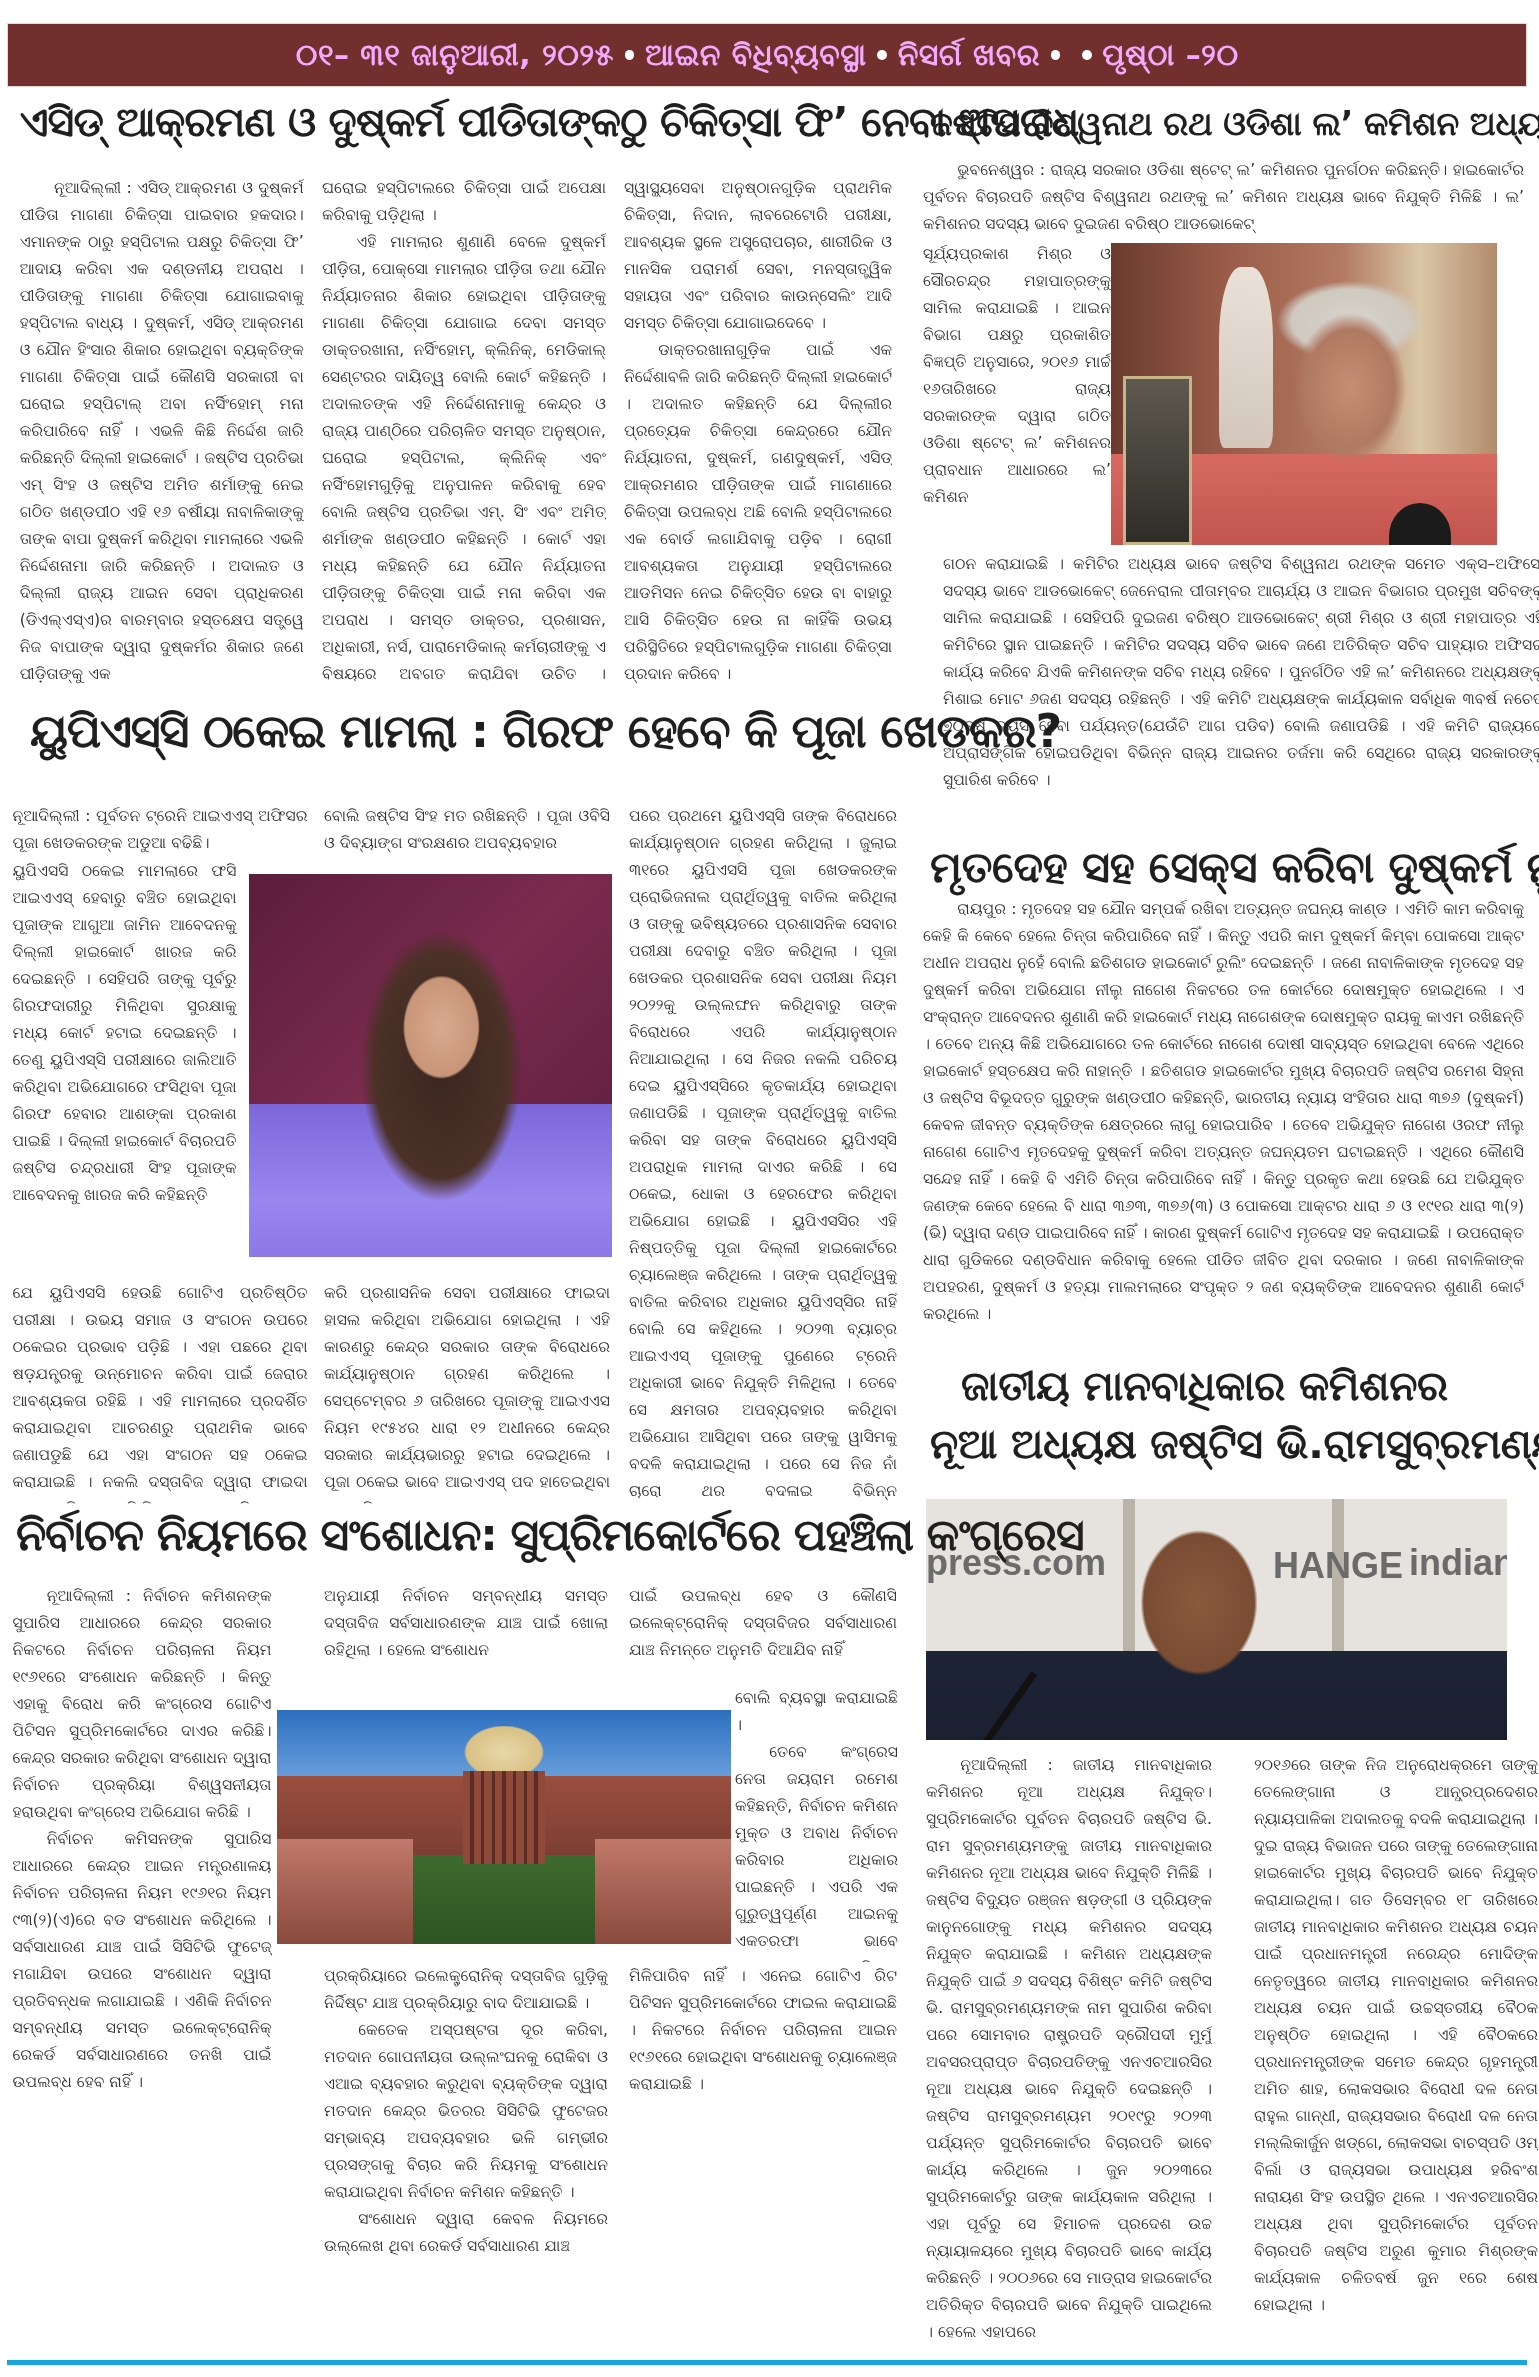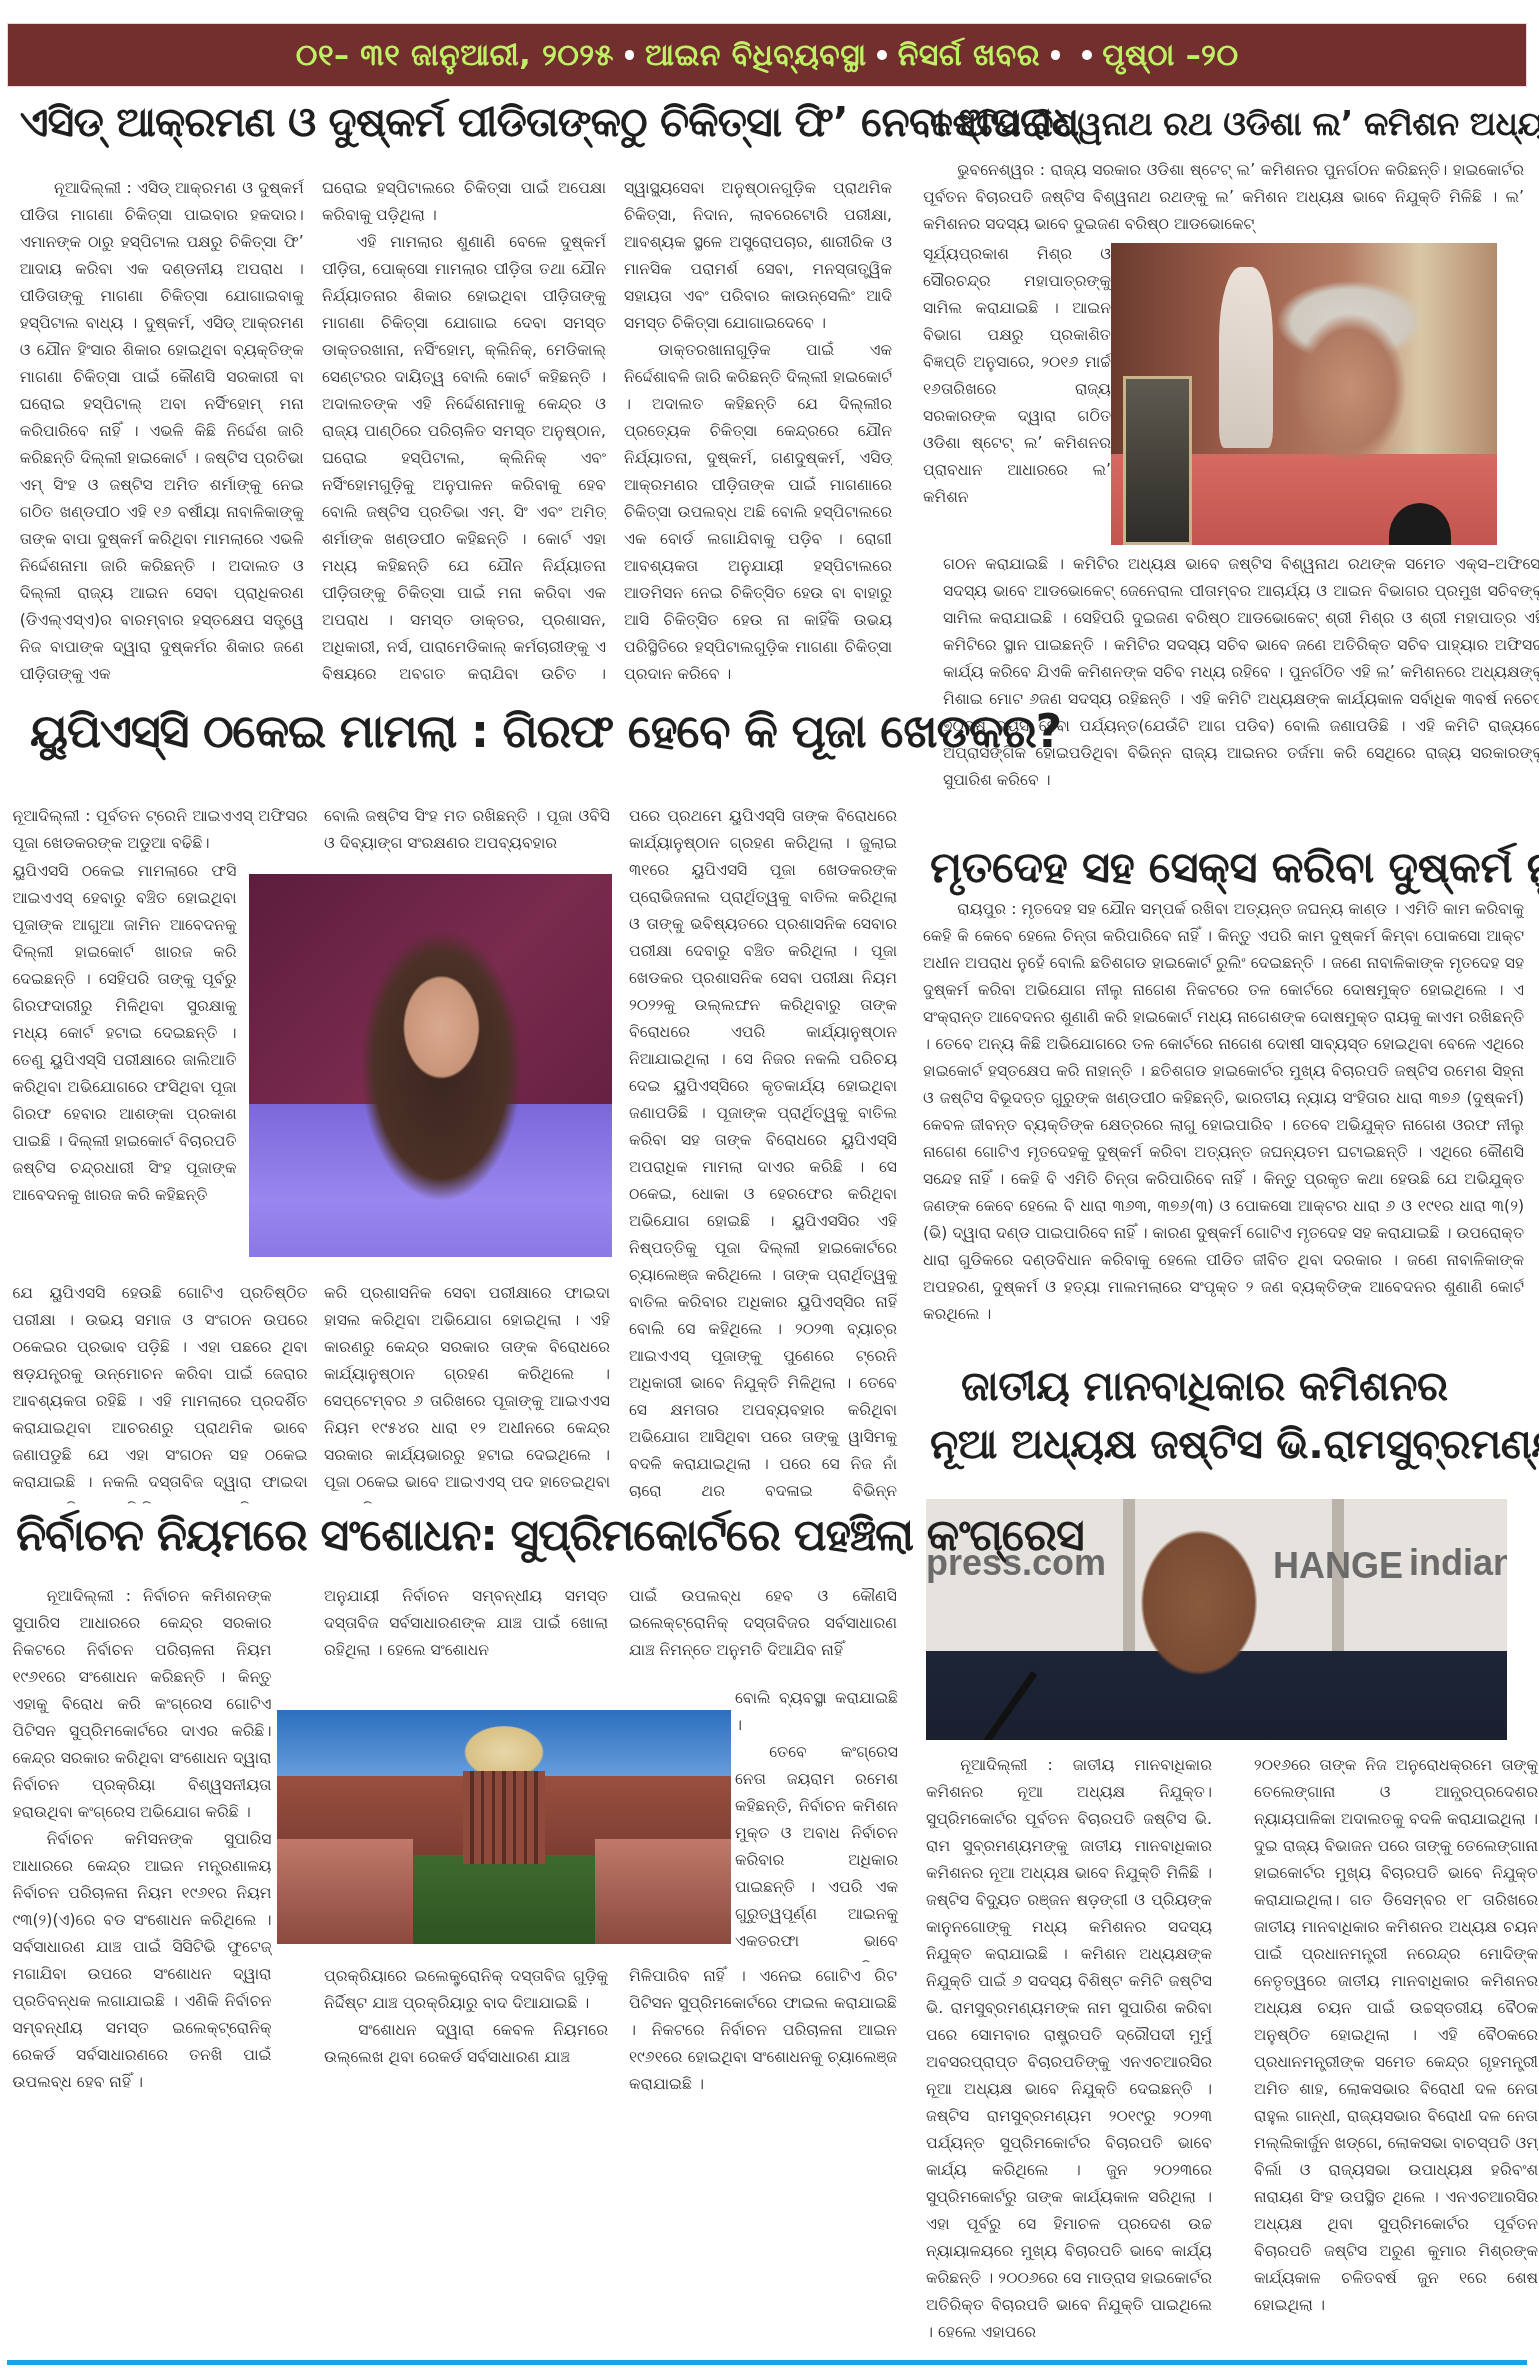--- a/index.html
+++ b/index.html
@@ -2,21 +2,21 @@
 <html style="font-size:14.3px"><head>
 <meta charset="utf-8">
 <style>
   * { box-sizing: border-box; margin: 0; padding: 0; }
   html, body { width: 1540px; height: 2377px; background: #ffffff; overflow: hidden; }
   body { position: relative; font-family: "DejaVu Sans", sans-serif; color: #2b2b2b; }
 
   .masthead {
     position: absolute; left: 7.2px; top: 23px; width: 1520px; height: 64px;
     background: #722f2e; border: 1.8px solid #e9d9d6;
-    color: #bef264; display: flex; align-items: center; justify-content: center;
+    color: #f0abfc; display: flex; align-items: center; justify-content: center;
     font-size: 30px; font-weight: bold; letter-spacing: 0.4px; white-space: nowrap;
   }
   .masthead span.sep { display: inline-block; width: 9.8px; height: 9.8px; border-radius: 50%; background: #fff; margin: 0 10.7px; vertical-align: middle; }
 
   .hl { position: absolute; font-weight: bold; color: #1f1f1f; white-space: nowrap; line-height: 1.1; }
 
   .col { position: absolute; font-size: 15.6px; line-height: 27px; text-align: justify; color: #303030; overflow: hidden; }
   .col p { text-indent: 0; }
   .col p.ind { text-indent: 2.2em; }
 
@@ -159,20 +159,21 @@
 <div class="col" style="left:324px; top:1583px; width:284px; height:80px;">
   <p>ଅନୁଯାୟୀ ନିର୍ବାଚନ ସମ୍ବନ୍ଧୀୟ ସମସ୍ତ ଦସ୍ତାବିଜ ସର୍ବସାଧାରଣଙ୍କ ଯାଞ୍ଚ ପାଇଁ ଖୋଲା ରହିଥିଲା । ହେଲେ ସଂଶୋଧନ</p>
 </div>
 <div class="photo ph-sc" style="left:277px; top:1710px; width:454px; height:234px;">
   <div class="wing l"></div>
   <div class="wing r"></div>
   <div class="tower"></div>
 </div>
 <div class="col" style="left:324px; top:1963px; width:284px; height:397px;">
   <p>ପ୍ରକ୍ରିୟାରେ ଇଲେକ୍ଟ୍ରୋନିକ୍ ଦସ୍ତାବିଜ ଗୁଡ଼ିକୁ ନିର୍ଦ୍ଦିଷ୍ଟ ଯାଞ୍ଚ ପ୍ରକ୍ରିୟାରୁ ବାଦ ଦିଆଯାଇଛି ।</p>
+  <p class="ind">କେତେକ ଅସ୍ପଷ୍ଟତା ଦୂର କରିବା, ମତଦାନ ଗୋପନୀୟତା ଉଲ୍ଲଂଘନକୁ ରୋକିବା ଓ ଏଆଇ ବ୍ୟବହାର କରୁଥିବା ବ୍ୟକ୍ତିଙ୍କ ଦ୍ୱାରା ମତଦାନ କେନ୍ଦ୍ର ଭିତରର ସିସିଟିଭି ଫୁଟେଜର ସମ୍ଭାବ୍ୟ ଅପବ୍ୟବହାର ଭଳି ଗମ୍ଭୀର ପ୍ରସଙ୍ଗକୁ ବିଚାର କରି ନିୟମକୁ ସଂଶୋଧନ କରାଯାଇଥିବା ନିର୍ବାଚନ କମିଶନ କହିଛନ୍ତି ।</p>
   <p class="ind">ସଂଶୋଧନ ଦ୍ୱାରା କେବଳ ନିୟମରେ ଉଲ୍ଲେଖ ଥିବା ରେକର୍ଡ ସର୍ବସାଧାରଣ ଯାଞ୍ଚ</p>
 </div>
 <div class="col" style="left:629px; top:1583px; width:268px; height:107px;">
   <p>ପାଇଁ ଉପଲବ୍ଧ ହେବ ଓ କୌଣସି ଇଲେକ୍‌ଟ୍ରୋନିକ୍ ଦସ୍ତାବିଜର ସର୍ବସାଧାରଣ ଯାଞ୍ଚ ନିମନ୍ତେ ଅନୁମତି ଦିଆଯିବ ନାହିଁ</p>
 </div>
 <div class="col" style="left:735px; top:1685px; width:163px; height:277px;">
   <p>ବୋଲି ବ୍ୟବସ୍ଥା କରାଯାଇଛି ।</p>
   <p class="ind">ତେବେ କଂଗ୍ରେସ ନେତା ଜୟରାମ ରମେଶ କହିଛନ୍ତି, ନିର୍ବାଚନ କମିଶନ ମୁକ୍ତ ଓ ଅବାଧ ନିର୍ବାଚନ କରିବାର ଅଧିକାର ପାଇଛନ୍ତି । ଏପରି ଏକ ଗୁରୁତ୍ୱପୂର୍ଣ୍ଣ ଆଇନକୁ ଏକତରଫା ଭାବେ ସଂଶୋଧନ କରିବାକୁ ଅନୁମତି ଦିଆଯାଇ ନପାରେ ।</p>
 </div>
 <div class="col" style="left:629px; top:1963px; width:268px; height:397px;">

